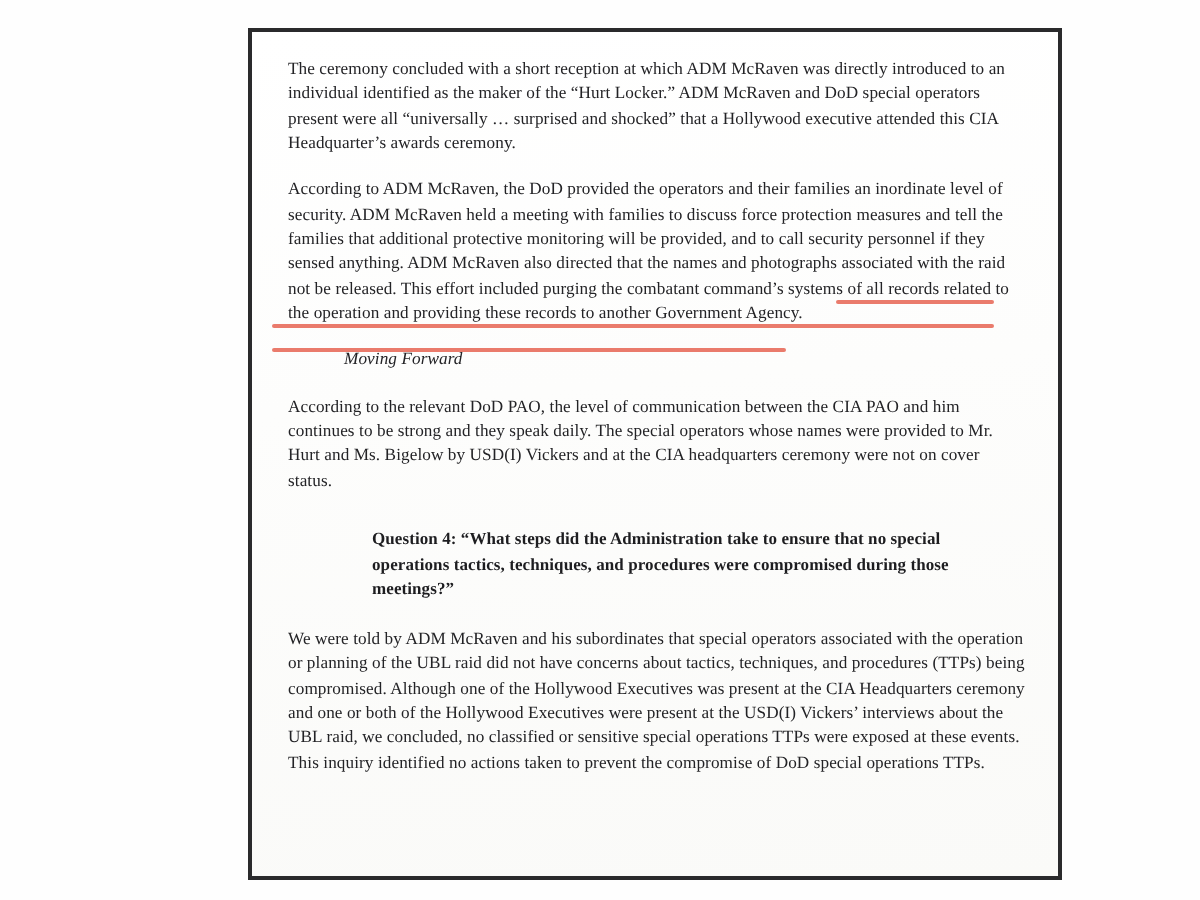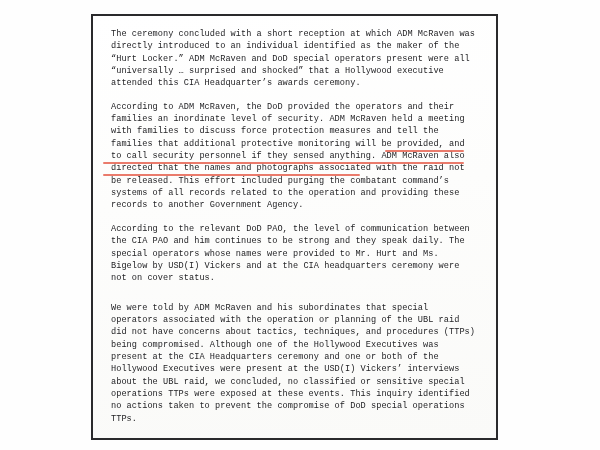--- a/index.html
+++ b/index.html
@@ -18,29 +18,28 @@
   #viewport {
     position: relative;
     width: 600px;
     height: 450px;
     background: #fefefe;
   }
 
   
   #page-sheet {
     position: absolute;
-    left: 91px;
+    left: 124px;
     top: 14px;
     width: 407px;
     height: 426px;
     background: #fbfbfa;
     border: 2px solid #2a2a2c;
     box-sizing: border-box;
     overflow: hidden;
-    font-family: Liberation Mono, monospace;
   }
 
   
   #page-inner {
     position: absolute;
     left: 0;
     top: 0;
     right: 0;
     bottom: 0;
     background:
@@ -102,25 +101,27 @@
 
   <div id="page-sheet">
     <div id="page-inner">
 
       <div class="doc-body">
 
         <p class="para">The ceremony concluded with a short reception at which ADM McRaven was directly introduced to an individual identified as the maker of the “Hurt Locker.” ADM McRaven and DoD special operators present were all “universally … surprised and shocked” that a Hollywood executive attended this CIA Headquarter’s awards ceremony.</p>
 
         <p class="para">According to ADM McRaven, the DoD provided the operators and their families an inordinate level of security.  ADM McRaven held a meeting with families to discuss force protection measures and tell the families that additional protective monitoring will be provided, and to call security personnel if they sensed anything.  ADM McRaven also directed that the names and photographs associated with the raid not be released.  This effort included purging the combatant command’s systems of all records related to the operation and providing these records to another Government Agency.</p>
 
+        <div class="section-heading">Moving Forward</div>
 
         <p class="para">According to the relevant DoD PAO, the level of communication between the CIA PAO and him continues to be strong and they speak daily. The special operators whose names were provided to Mr. Hurt and Ms. Bigelow by USD(I) Vickers and at the CIA headquarters ceremony were not on cover status.</p>
 
         <div class="spacer-block"></div>
 
+        <div class="question-block">Question 4: “What steps did the Administration take to ensure that no special operations tactics, techniques, and procedures were compromised during those meetings?”</div>
 
         <p class="para">We were told by ADM McRaven and his subordinates that special operators associated with the operation or planning of the UBL raid did not have concerns about tactics, techniques, and procedures (TTPs) being compromised.  Although one of the Hollywood Executives was present at the CIA Headquarters ceremony and one or both of the Hollywood Executives were present at the USD(I) Vickers’ interviews about the UBL raid, we concluded, no classified or sensitive special operations TTPs were exposed at these events.  This inquiry identified no actions taken to prevent the compromise of DoD special operations TTPs.</p>
 
       </div>
 
       <div class="redline" style="left: 292px; top: 134px; width: 79px;"></div>
 
       <div class="redline" style="left: 10px; top: 146px; width: 361px;"></div>
 
       <div class="redline" style="left: 10px; top: 158px; width: 257px;"></div>

